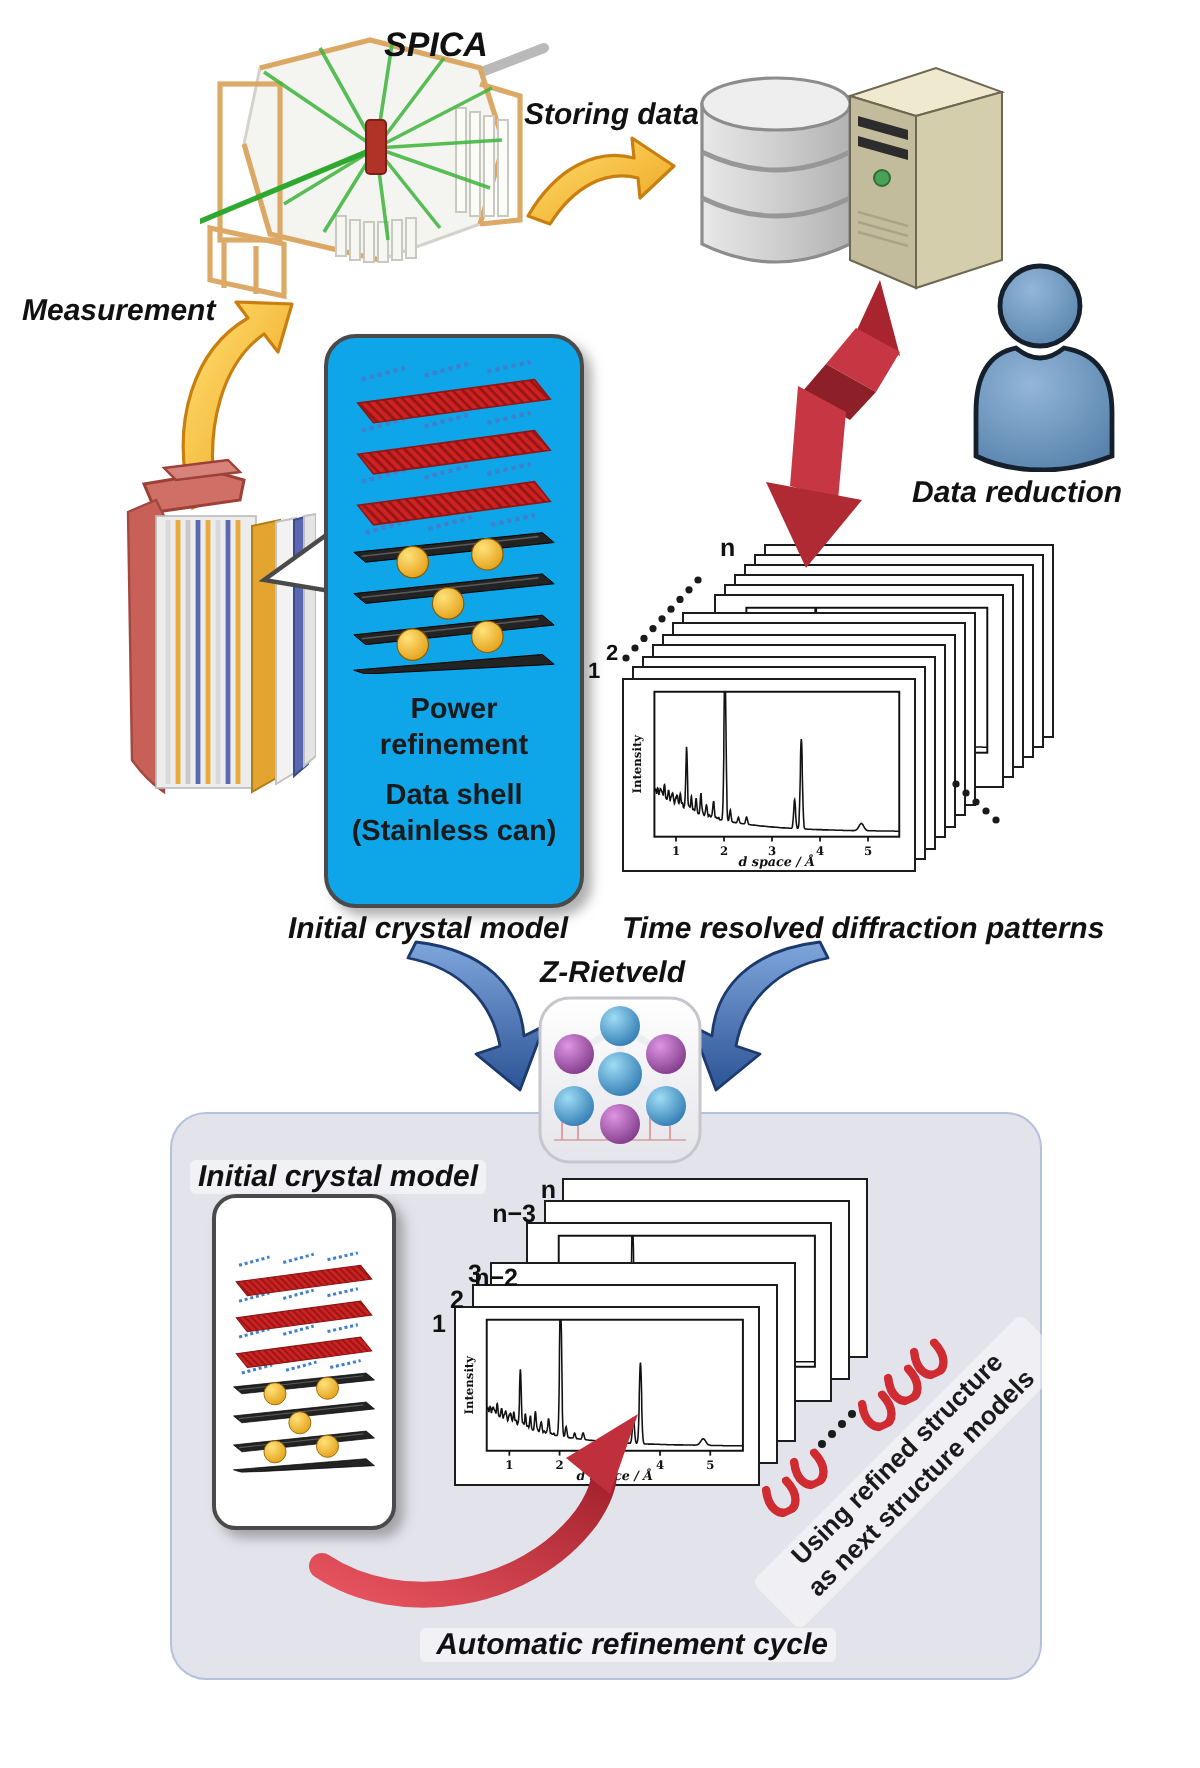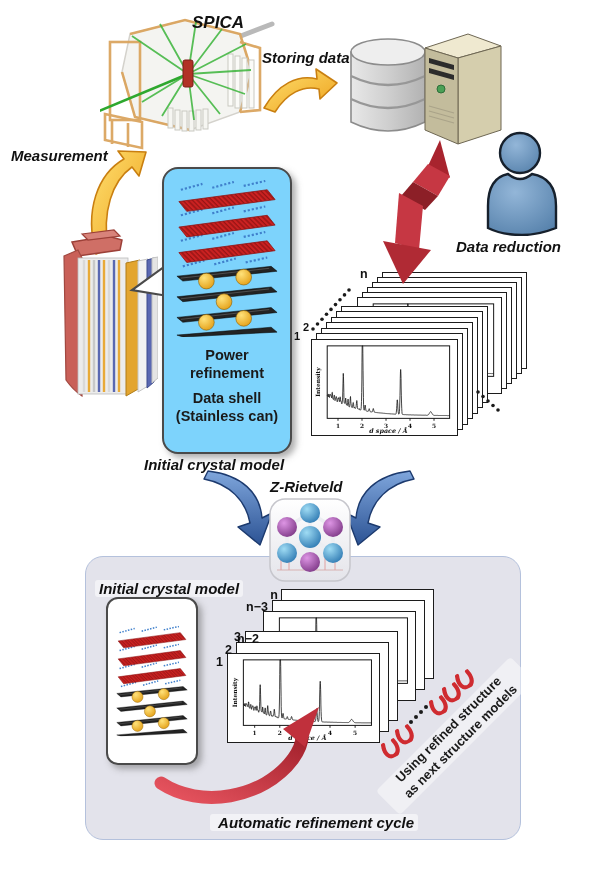--- a/index.html
+++ b/index.html
@@ -3,21 +3,21 @@
 <meta charset="utf-8">
 <style>
   html,body{margin:0;padding:0;background:#fff;}
   .page{position:relative;width:600px;height:884px;background:#fff;overflow:hidden;
         font-family:"Liberation Sans",sans-serif;color:#1a1a1a;}
   .abs{position:absolute;}
   .lbl{position:absolute;font-weight:700;font-size:15px;color:#111;white-space:nowrap;font-style:italic;}
   .lbl-sm{position:absolute;font-weight:700;font-size:12.5px;color:#111;white-space:nowrap;}
   .card{position:absolute;background:#fff;border:1.6px solid #1c1c1c;box-sizing:border-box;}
   .card svg{display:block;width:100%;height:100%;}
-  .callout{position:absolute;left:162px;top:167px;width:130px;height:287px;background:#7dd3fc;
+  .callout{position:absolute;left:162px;top:167px;width:130px;height:287px;background:#0ea5e9;
            border:2.2px solid #4a4a4a;border-radius:16px;box-shadow:4px 4px 6px rgba(110,110,110,.55);
            box-sizing:border-box;display:flex;flex-direction:column;align-items:center;padding-top:8px;}
   .callout .cap{font-weight:700;font-size:14.5px;text-align:center;line-height:1.25;}
   .panel{position:absolute;left:106px;top:597px;width:92px;height:168px;background:#fff;
          border:2.2px solid #4a4a4a;border-radius:12px;box-shadow:4px 4px 6px rgba(100,100,100,.5);
          box-sizing:border-box;display:flex;align-items:center;justify-content:center;}
   .graybox{position:absolute;left:85px;top:556px;width:436px;height:284px;background:#e3e3eb;
            border:1.6px solid #b4c1dc;border-radius:18px;box-sizing:border-box;}
   .litebg{background:rgba(255,255,255,.55);padding:0 4px;border-radius:3px;}
   .note{position:absolute;left:360px;top:719px;width:190px;font-weight:700;font-size:13px;line-height:1.3;
@@ -280,20 +280,21 @@
     <polygon points="40,44 65,58 52,72 28,58" fill="#8c1f27"></polygon>
     <polygon points="26,55 50,68 46,112 22,105" fill="#c63743"></polygon>
     <polygon points="10,103 58,112 30,146" fill="#b02a34"></polygon>
   </svg>
   <svg class="abs" style="left:480px;top:128px" width="85" height="108" viewBox="0 0 85 108">
     <circle cx="40" cy="25" r="20" fill="url(#gradPerson)" stroke="#16202c" stroke-width="2.4"></circle>
     <path d="M8,100 L8,78 Q8,50 28,46 Q40,56 52,46 Q76,50 76,78 L76,100 Q58,107 42,107 Q22,107 8,100 Z" fill="url(#gradPerson)" stroke="#16202c" stroke-width="2.4"></path>
   </svg>
   <div class="lbl" style="left:456px;top:238px">Data reduction</div>
 
+  <div class="lbl" style="left:311px;top:456px">Time resolved diffraction patterns</div>
   <div class="lbl" style="left:270px;top:478px">Z-Rietveld</div>
 
   <svg class="abs" style="left:200px;top:465px" width="78" height="85" viewBox="0 0 78 85">
     <path d="M8,6 C42,10 60,28 62,53 L72,48 L60,80 L38,62 L50,58 C46,36 30,19 4,14 Z" fill="url(#gradBlue)" stroke="#1c3a6e" stroke-width="1.4" stroke-linejoin="round"></path>
   </svg>
   <svg class="abs" style="left:340px;top:465px" width="78" height="85" viewBox="0 0 78 85">
     <path d="M70,6 C36,10 18,28 16,53 L6,48 L18,80 L40,62 L28,58 C32,36 48,19 74,14 Z" fill="url(#gradBlue)" stroke="#1c3a6e" stroke-width="1.4" stroke-linejoin="round"></path>
   </svg>
 
   <div class="graybox"></div>

